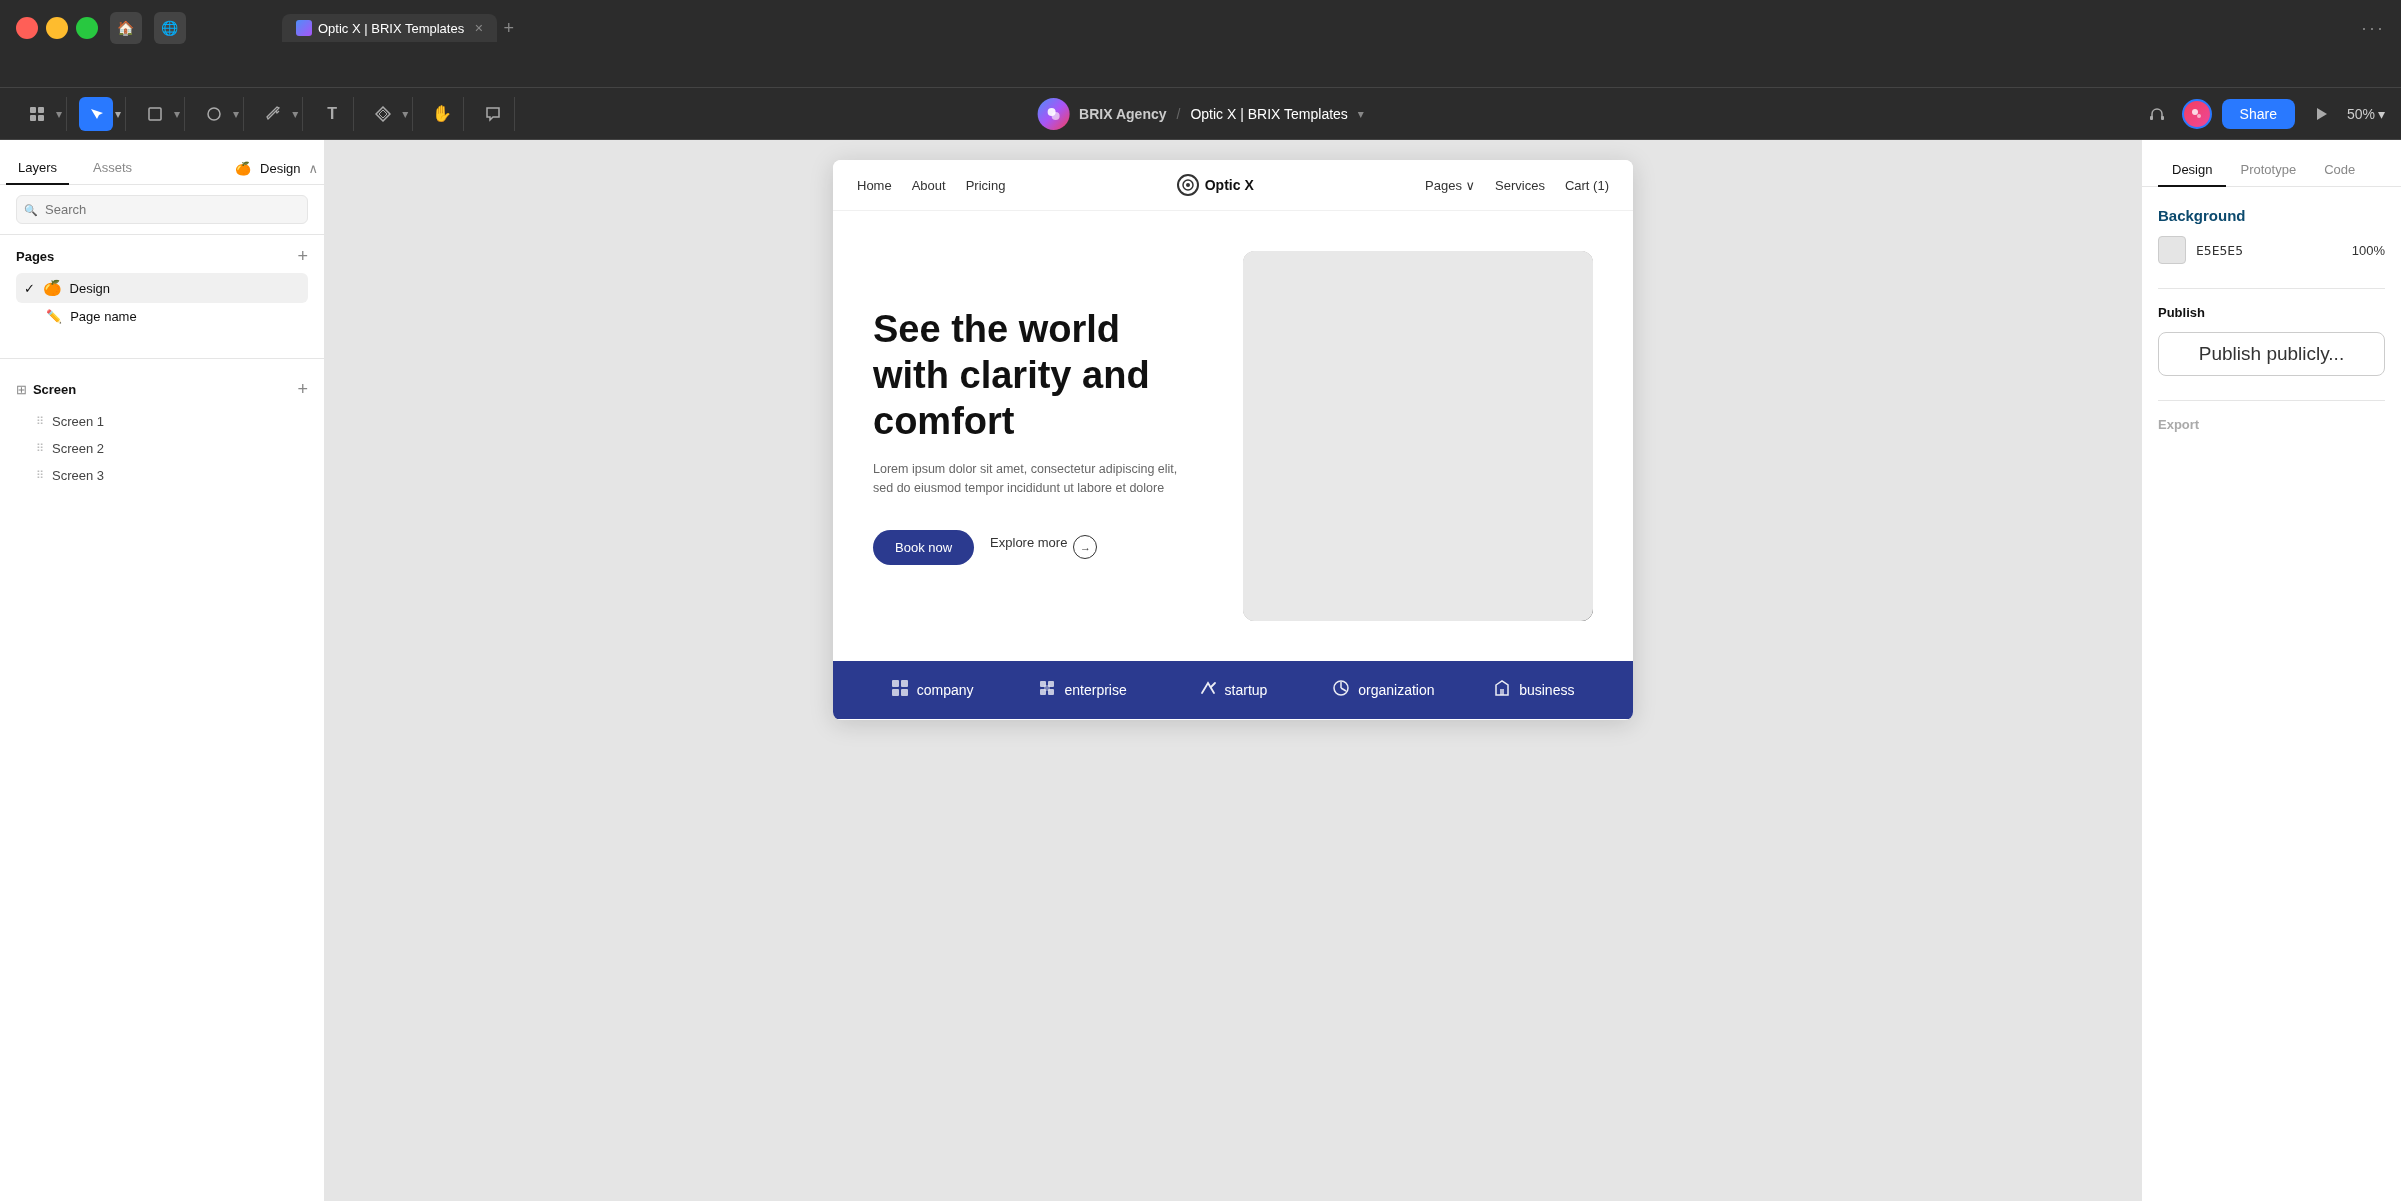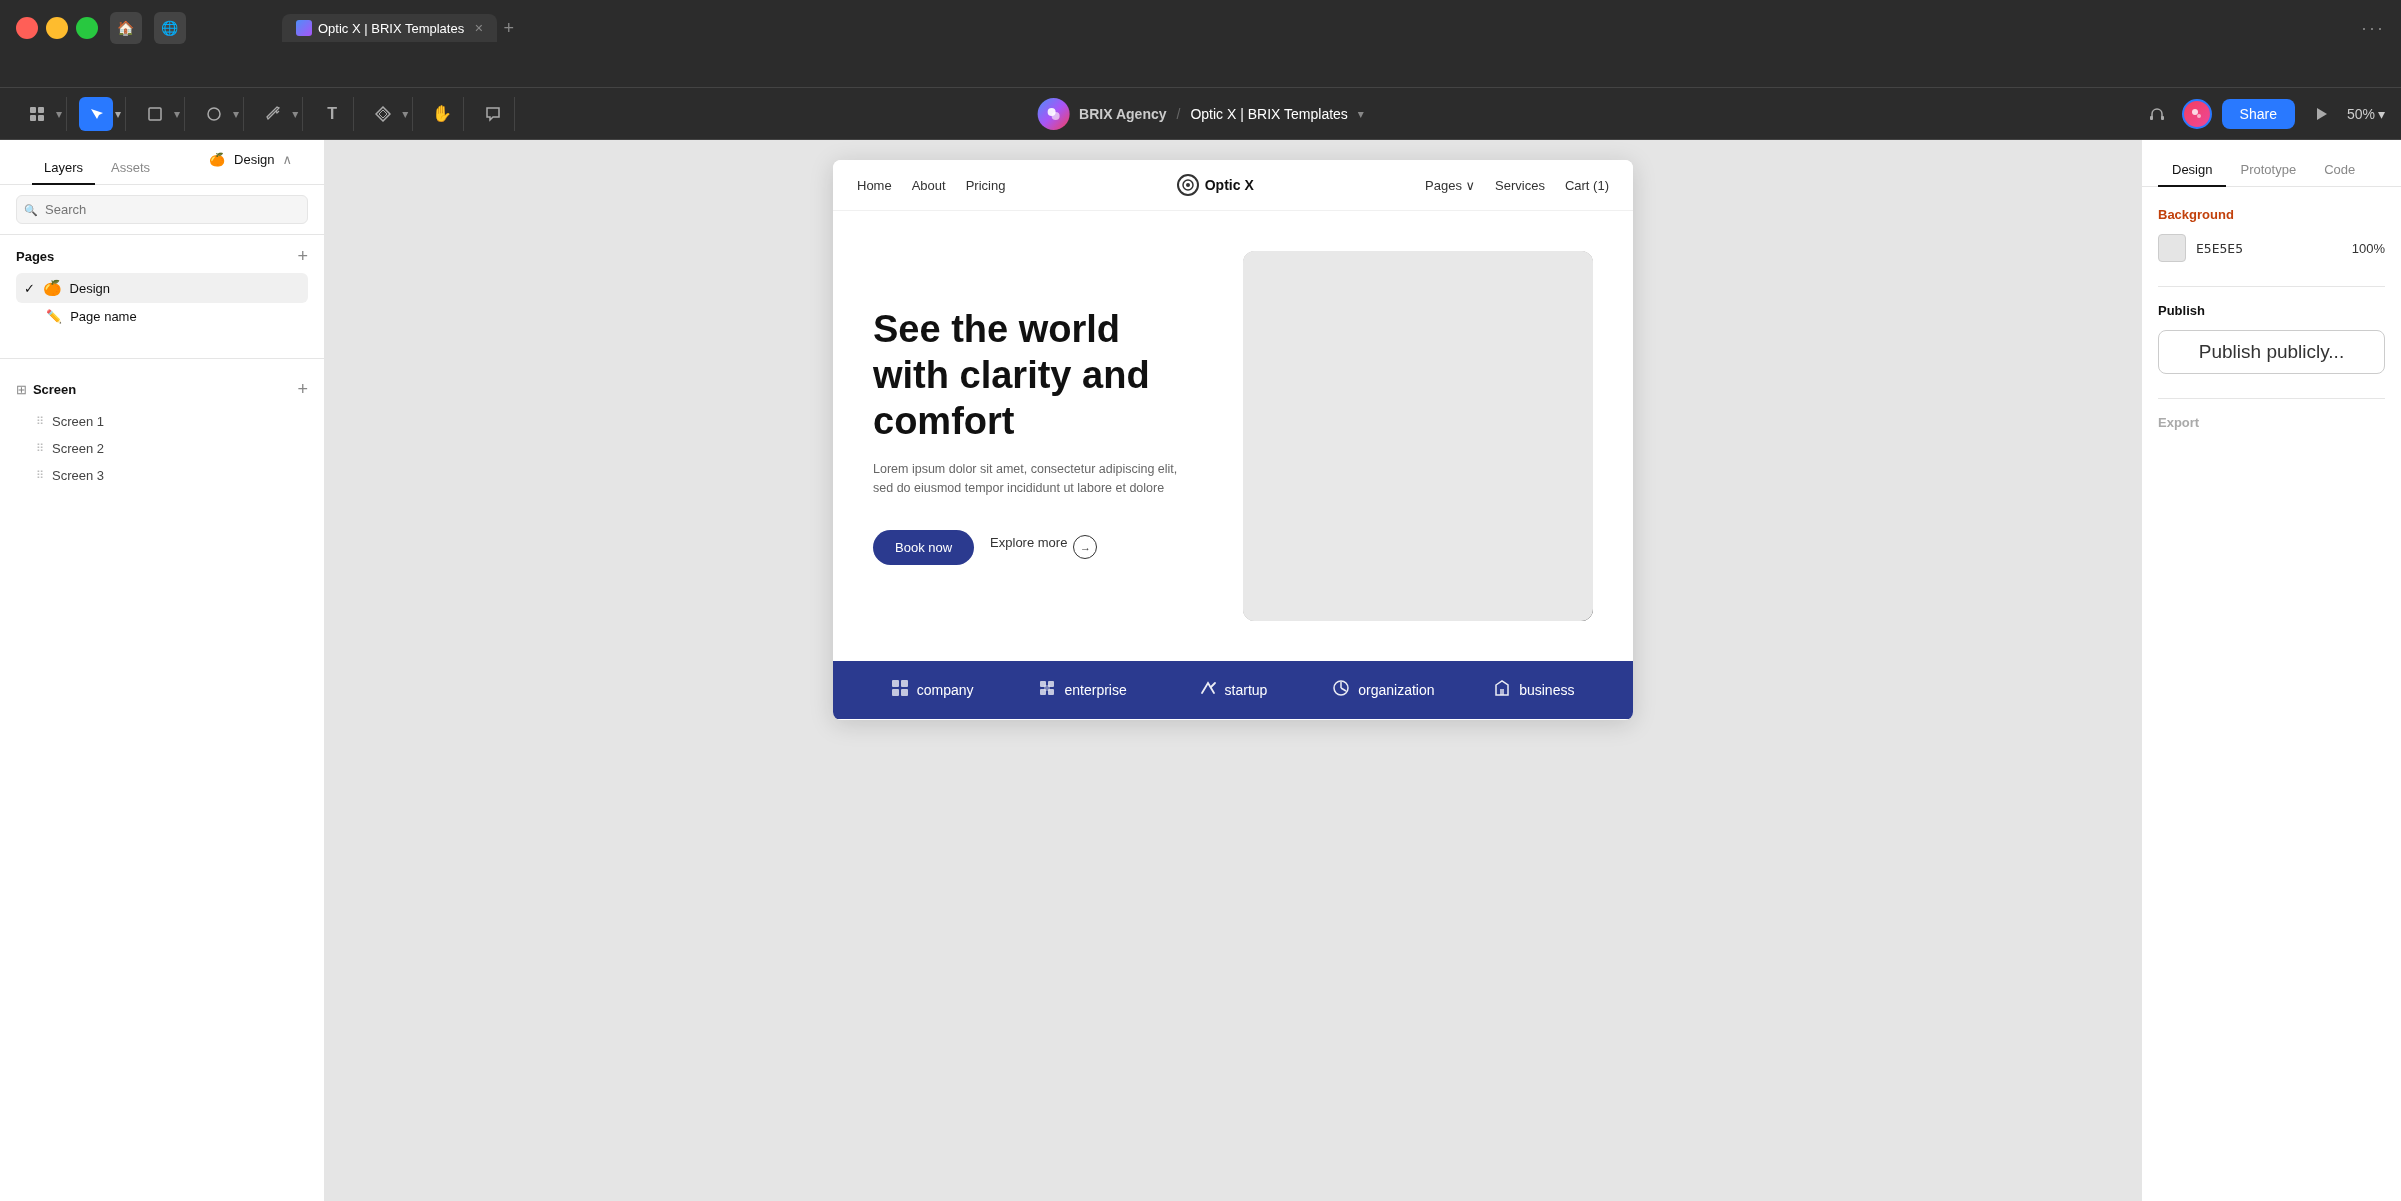--- a/index.html
+++ b/index.html
@@ -168,23 +168,23 @@
     
     .left-panel {
       width: 325px;
       background: #ffffff;
       border-right: 1px solid #e5e5e5;
       display: flex;
       flex-direction: column;
       overflow: hidden;
     }
     .panel-tabs {
-      display: flex; align-items: flex-start;
-      padding: 12px 32px 0;
-      gap: 4px;
+      display: flex; align-items: flex-end;
+      padding: 12px 6px 0;
+      gap: 12px;
       border-bottom: 1px solid #e5e5e5;
     }
     .panel-tab {
       padding: 8px 12px; font-size: 13px; font-weight: 500;
       color: #888; cursor: pointer; border-bottom: 2px solid transparent;
       margin-bottom: -1px;
     }
     .panel-tab.active { color: #111; border-bottom: 2px solid #111; }
     .panel-search {
       padding: 10px 16px;
@@ -388,21 +388,21 @@
     .right-tab.active { color: #111; border-bottom: 2px solid #111; }
     .right-panel-content {
       padding: 20px 16px;
       flex: 1;
       overflow-y: auto;
     }
     .design-section {
       margin-bottom: 24px;
     }
     .design-section-title {
-      font-size: 13px; font-weight: 600; color: #c2410c;
+      font-size: 15px; font-weight: 600; color: #0c4a6e;
       margin-bottom: 12px;
     }
     .bg-row {
       display: flex; align-items: center; gap: 10px;
     }
     .color-swatch {
       width: 28px; height: 28px; border-radius: 4px;
       background: #e5e5e5; border: 1px solid #ccc;
     }
     .bg-hex {

